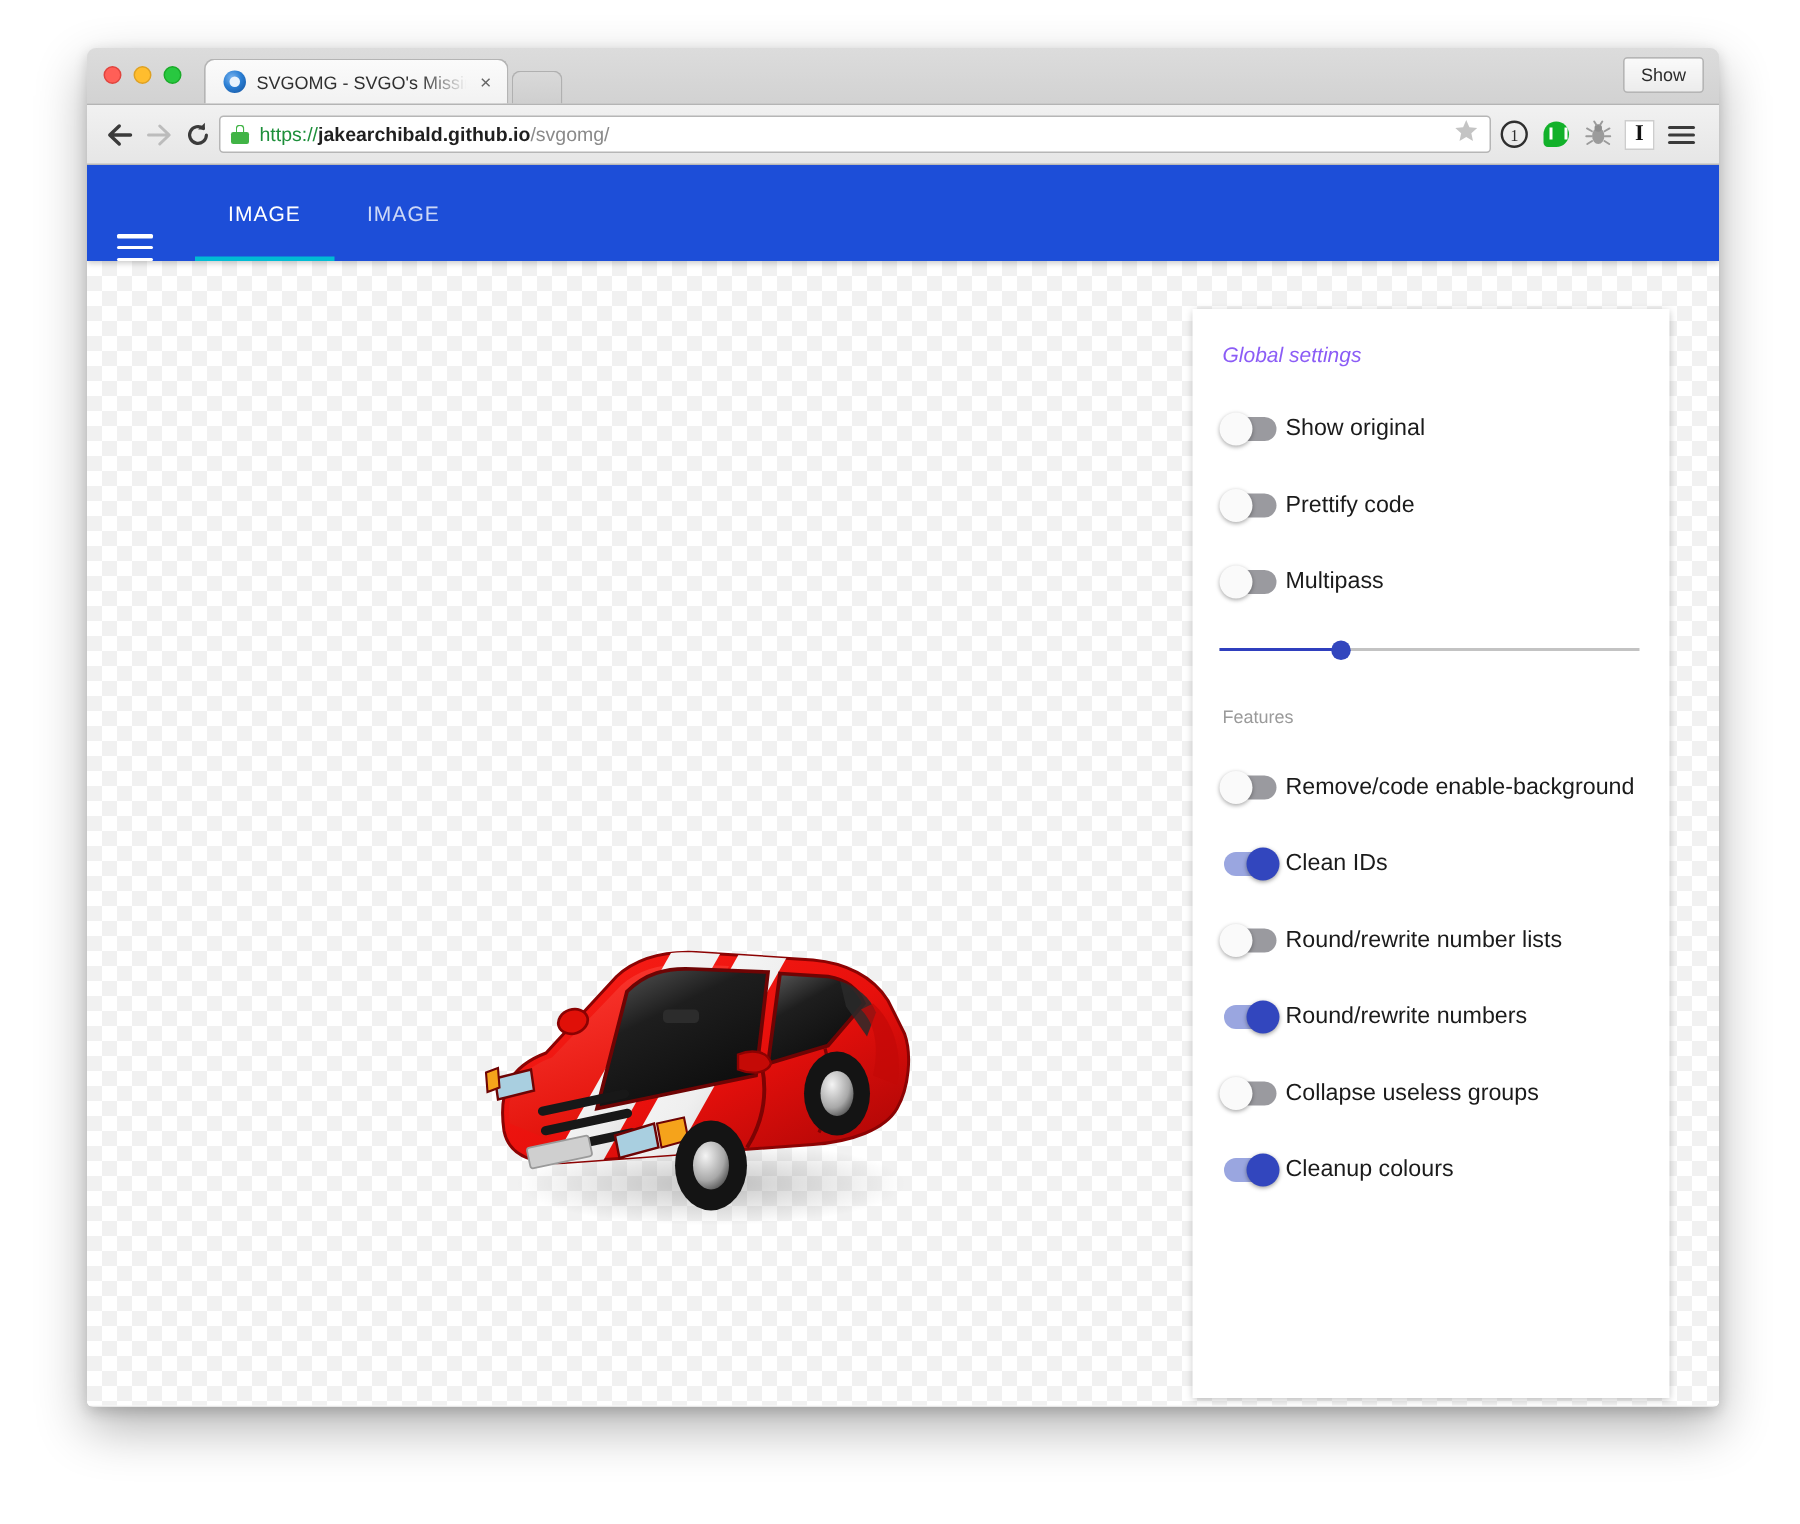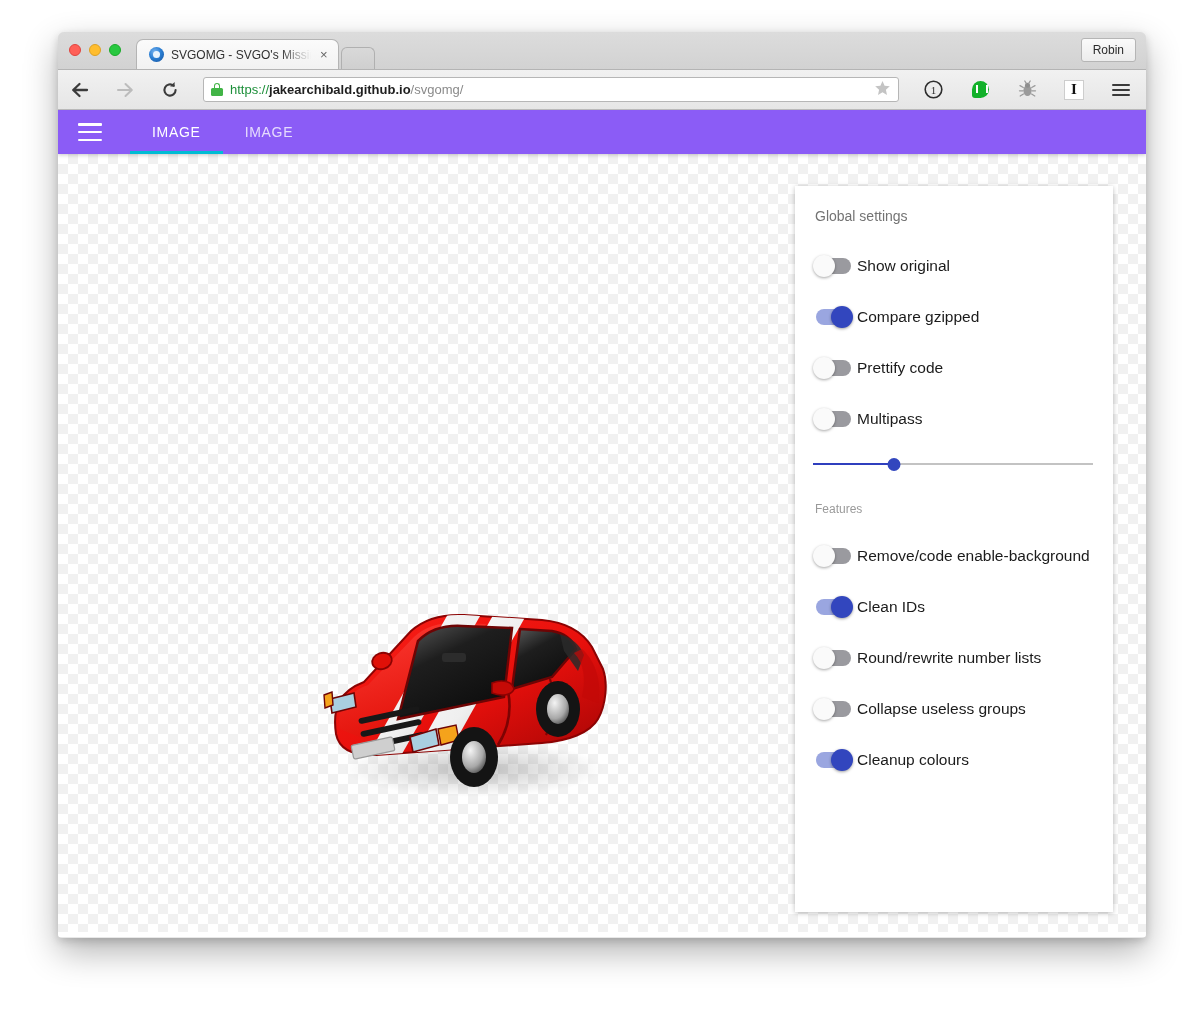--- a/index.html
+++ b/index.html
@@ -133,21 +133,21 @@
   }
 
   
   .toolbar {
     height: 40px;
     background: linear-gradient(to bottom,#f1f1f1,#e6e6e6);
     border-bottom: 1px solid #b9b9b9;
     display: flex;
     align-items: center;
     padding: 0 12px 0 10px;
-    gap: 21px;
+    gap: 2px;
   }
 
   .nav-btn {
     width: 24px; height: 24px;
     display: flex; align-items: center; justify-content: center;
     flex: none;
   }
   .nav-btn svg { display: block; }
 
   .omnibox {
@@ -235,24 +235,24 @@
   
   .viewport {
     position: relative;
     height: 827px;
     background: #ffffff;
     overflow: hidden;
   }
 
   
   .appbar {
-    height: 44px;
-    background: #8b5cf6;
-    display: flex;
-    align-items: center;
+    height: 64px;
+    background: #1d4ed8;
+    display: flex;
+    align-items: flex-end;
     position: relative;
     z-index: 5;
     box-shadow: 0 1px 4px rgba(0,0,0,0.22);
   }
 
   .appbar-menu {
     width: 24px; height: 18px;
     margin-left: 20px;
     display: flex; flex-direction: column; justify-content: space-between;
   }
@@ -309,23 +309,24 @@
     height: 726px;
     background: #ffffff;
     box-shadow: 0 1px 5px rgba(0,0,0,0.26);
     padding: 22px 0 0 0;
     overflow: hidden;
     z-index: 8;
   }
 
   .section-label {
     font-size: 14px;
-    color: #737373;
+    color: #8b5cf6;
     padding-left: 20px;
     margin-bottom: 16px;
+    font-style: italic;
   }
 
   .setting-row {
     display: flex;
     align-items: center;
     height: 51px;
     padding-left: 18px;
     gap: 4px;
   }
 
@@ -419,21 +420,21 @@
     <div class="tab-strip">
       <div class="browser-tab">
         <span class="tab-favicon"></span>
         <span class="tab-title">SVGOMG - SVGO's Missin</span>
         <span class="tab-close">×</span>
       </div>
       <div class="tab-stub"></div>
     </div>
 
     <div class="profile-chip">
-      <span>Robin</span>
+      <span>Show</span>
     </div>
   </div>
 
   <div class="toolbar">
     <span class="nav-btn">
       <svg width="18" height="16" viewBox="0 0 18 16">
         <path d="M8.5 2 L2.2 8 L8.5 14 M2.6 8 H16" stroke="#3b3b3b" stroke-width="2.3" fill="none" stroke-linecap="round" stroke-linejoin="round"></path>
       </svg>
     </span>
     <span class="nav-btn">
@@ -608,27 +609,20 @@
         <div class="section-label">Global settings</div>
 
         <div class="setting-row">
           <span class="switch">
               <span class="track"></span>
               <span class="knob"></span>
             </span>
           <span class="setting-label">Show original</span>
         </div>
 
-        <div class="setting-row">
-          <span class="switch on">
-              <span class="track"></span>
-              <span class="knob"></span>
-            </span>
-          <span class="setting-label">Compare gzipped</span>
-        </div>
 
         <div class="setting-row">
           <span class="switch">
               <span class="track"></span>
               <span class="knob"></span>
             </span>
           <span class="setting-label">Prettify code</span>
         </div>
 
         <div class="setting-row">
@@ -667,20 +661,27 @@
         </div>
 
         <div class="setting-row">
           <span class="switch">
               <span class="track"></span>
               <span class="knob"></span>
             </span>
           <span class="setting-label">Round/rewrite number lists</span>
         </div>
 
+        <div class="setting-row">
+          <span class="switch on">
+              <span class="track"></span>
+              <span class="knob"></span>
+            </span>
+          <span class="setting-label">Round/rewrite numbers</span>
+        </div>
 
         <div class="setting-row">
           <span class="switch">
               <span class="track"></span>
               <span class="knob"></span>
             </span>
           <span class="setting-label">Collapse useless groups</span>
         </div>
 
         <div class="setting-row">

